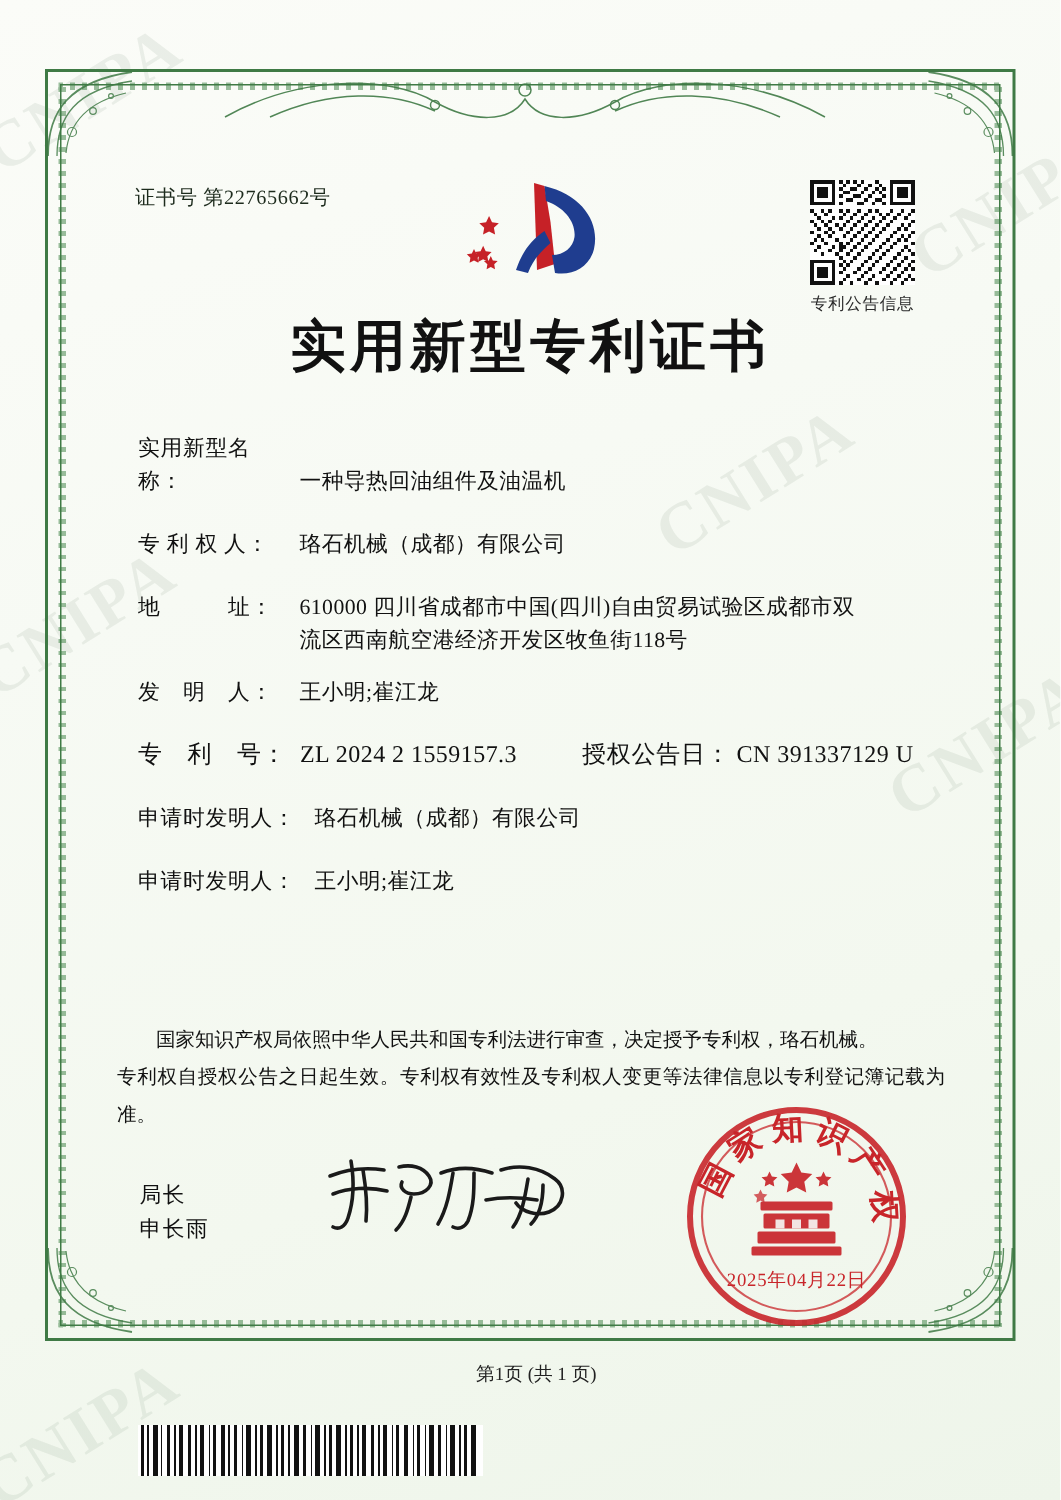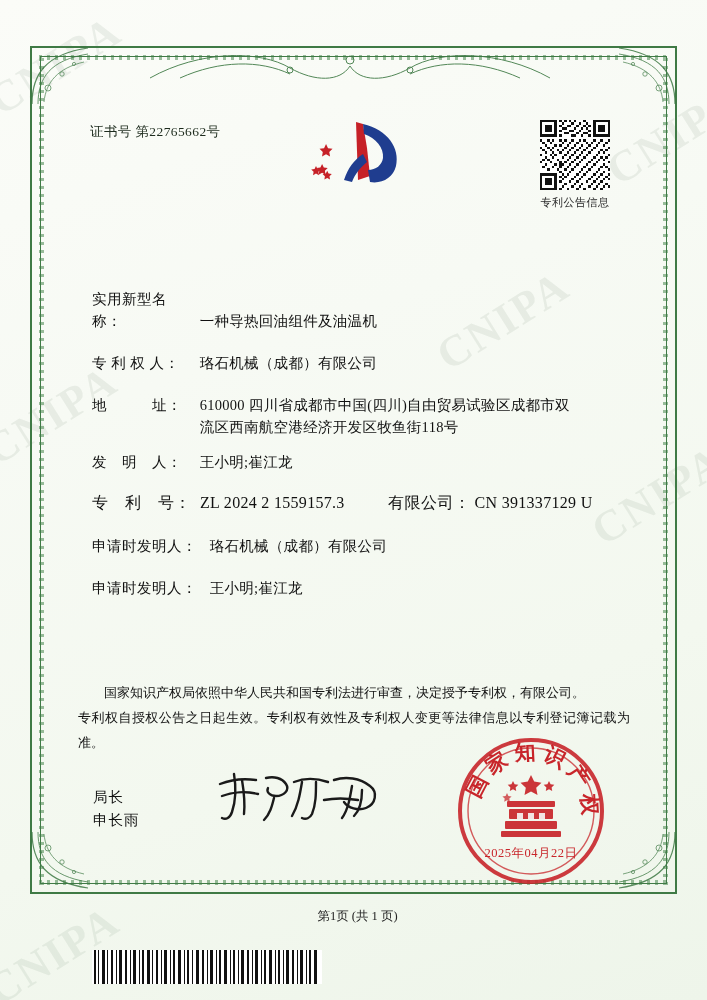--- a/index.html
+++ b/index.html
@@ -547,20 +547,21 @@
             <rect x="18" y="28" width="1" height="1"></rect>
             <rect x="22" y="28" width="1" height="1"></rect>
             <rect x="25" y="28" width="1" height="1"></rect>
           <rect x="8" y="18" width="1" height="1"></rect>
         </g>
       </svg>
     </div>
     <div class="qr-caption">专利公告信息</div>
   </div>
 
+  <div class="main-title">实用新型专利证书</div>
 
   <div class="fields">
 
     <div class="row">
       <span class="lbl">实用新型名称：</span>
       <span class="val">一种导热回油组件及油温机</span>
     </div>
 
     <div class="row gap-top">
       <span class="lbl">专 利 权 人：</span>
@@ -579,39 +580,39 @@
       <span class="lbl">发　明　人：</span>
       <span class="val">王小明;崔江龙</span>
     </div>
 
     <div class="two-col gap-top">
       <span class="col-a">
         <span class="lbl">专　利　号：</span>
         <span class="val">ZL 2024 2 1559157.3</span>
       </span>
       <span class="col-b">
-        <span class="lbl2">有限公司：</span>
+        <span class="lbl2">授权公告日：</span>
         <span class="val">CN 391337129 U</span>
       </span>
     </div>
 
 
     <div class="row gap-top">
       <span class="lbl" style="width:114px">申请时发明人：</span>
       <span class="val">珞石机械（成都）有限公司</span>
     </div>
 
     <div class="row gap-top">
       <span class="lbl" style="width:114px">申请时发明人：</span>
       <span class="val">王小明;崔江龙</span>
     </div>
   </div>
 
   <div class="statement">
-    <p class="indent">国家知识产权局依照中华人民共和国专利法进行审查，决定授予专利权，有限公司。</p>
+    <p class="indent">国家知识产权局依照中华人民共和国专利法进行审查，决定授予专利权，珞石机械。</p>
     <p>专利权自授权公告之日起生效。专利权有效性及专利权人变更等法律信息以专利登记簿记载为准。</p>
   </div>
 
   <div class="sig-labels">
     <div>局长</div>
     <div>申长雨</div>
   </div>
 
   <div class="sig-script">
     <svg width="180" height="62" viewBox="0 0 180 62">

